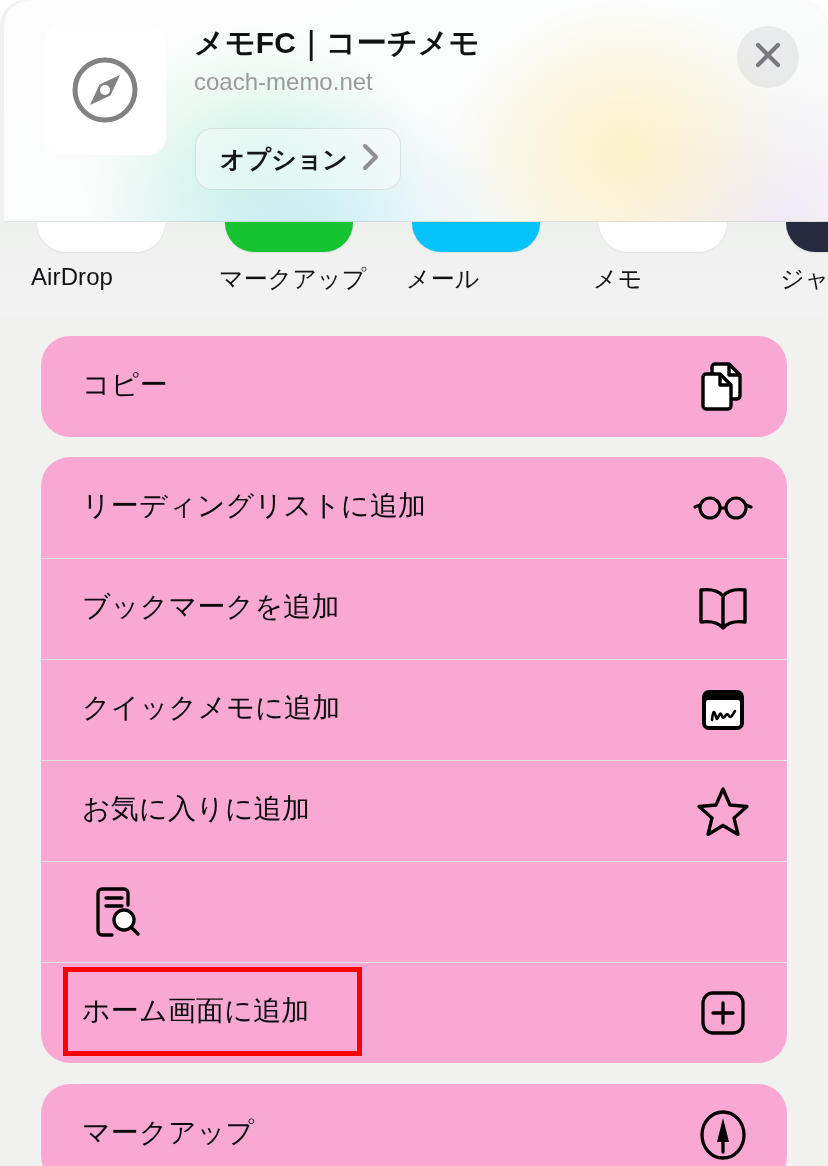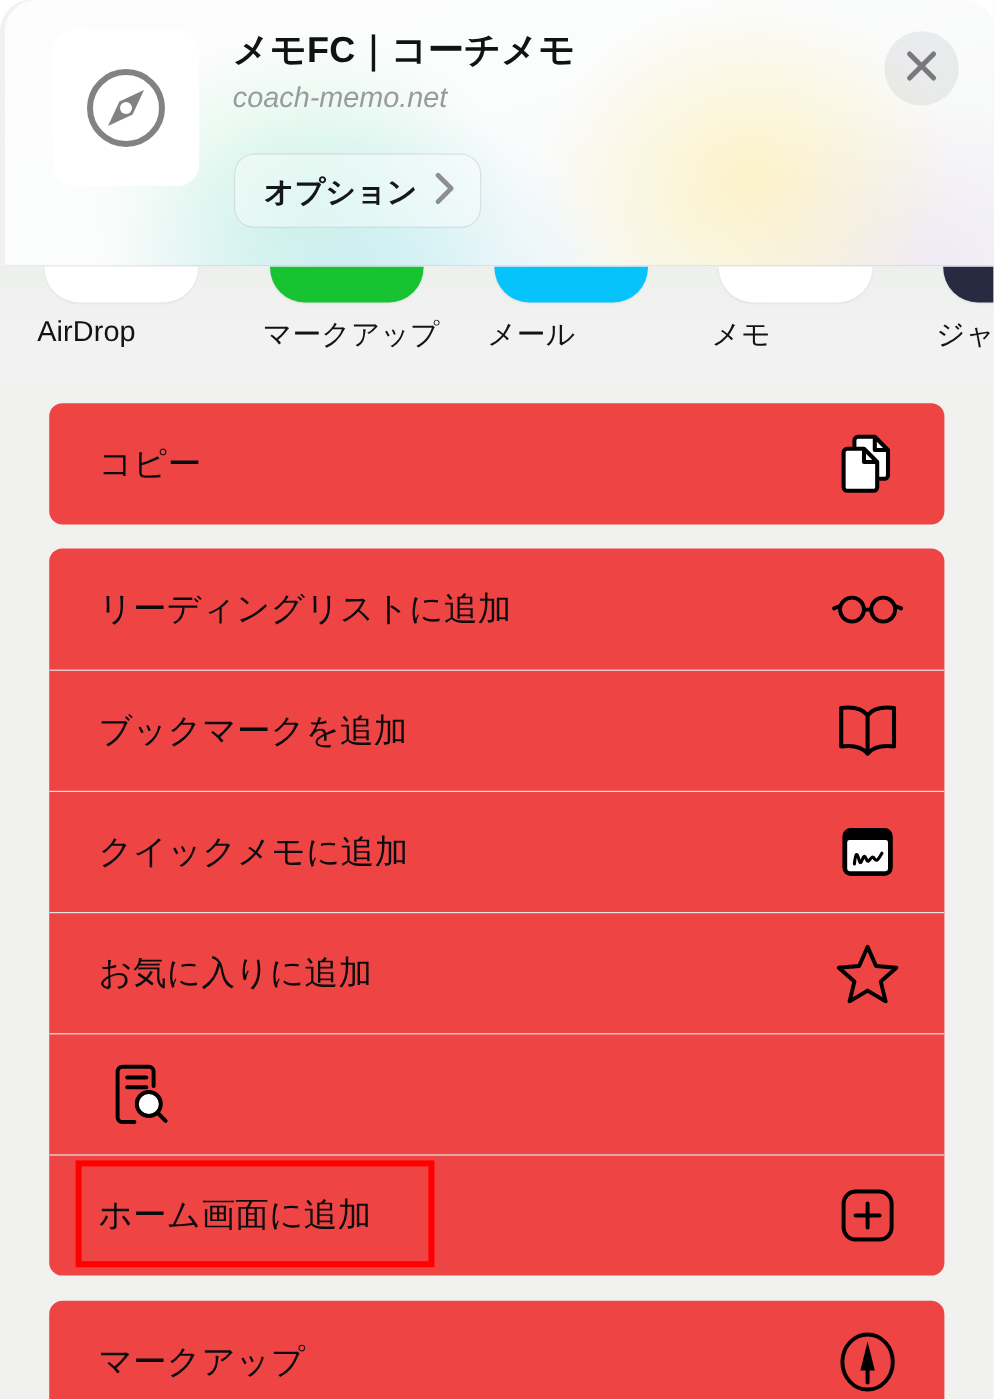--- a/index.html
+++ b/index.html
@@ -83,21 +83,20 @@
     line-height: 1.28;
     white-space: nowrap;
   }
   #page-domain {
     margin-top: 5px;
     font-size: 24px;
     font-weight: 400;
     color: #9a9a9e;
     line-height: 1.25;
     white-space: nowrap;
-    font-style: italic;
   }
 
   #options-button {
     position: absolute;
     left: 191px;
     top: 128px;
     height: 62px;
     padding: 0 20px 0 24px;
     display: inline-flex;
     align-items: center;
@@ -156,23 +155,24 @@
     color: #121316;
     white-space: nowrap;
     letter-spacing: 0.1px;
   }
 
   
   .action-card {
     position: absolute;
     left: 41px;
     width: 746px;
-    background: #ef4444;
-    border-radius: 11px;
-    overflow: hidden;
+    background: #f9a8d4;
+    border-radius: 29px;
+    overflow: hidden;
+    font-family: Liberation Mono, monospace;
   }
   .action-row {
     position: relative;
     height: 101px;
     display: flex;
     align-items: center;
     padding: 0 0 0 41px;
     box-sizing: border-box;
   }
   .action-row + .action-row::before {

